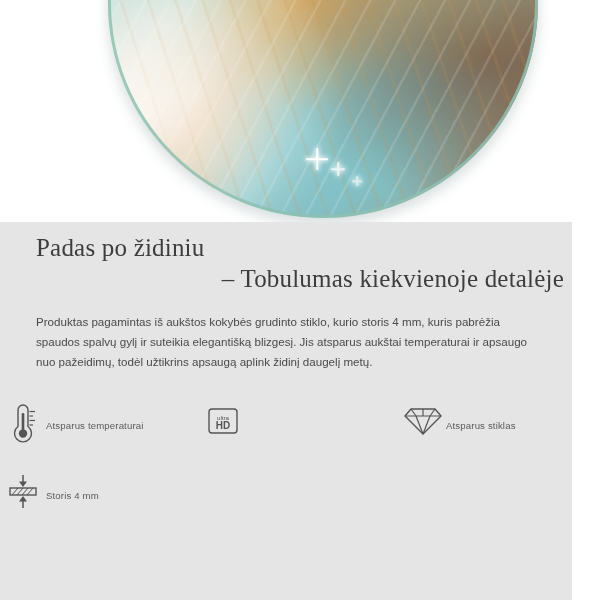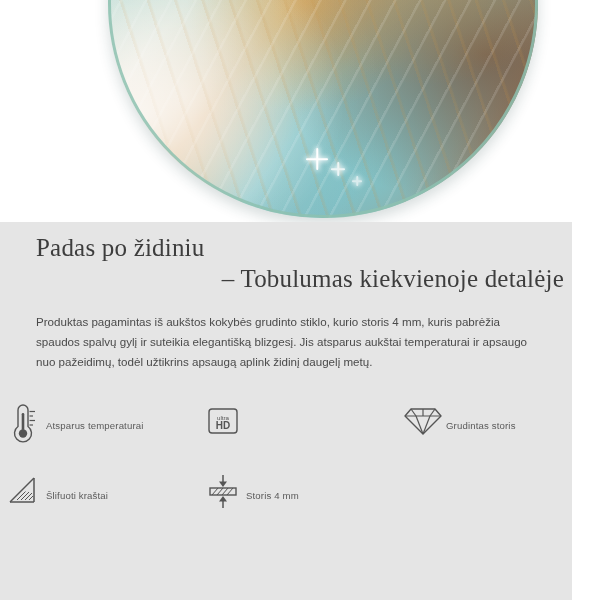--- a/index.html
+++ b/index.html
@@ -218,37 +218,23 @@
         <svg width="42" height="38" viewBox="0 0 42 38">
           <path d="M9 7 h24 l6 7 l-18 18 l-18 -18 z" fill="none" stroke="#555" stroke-width="1.4" stroke-linejoin="round"></path>
           <line x1="3" y1="14" x2="39" y2="14" stroke="#555" stroke-width="1.2"></line>
           <line x1="9" y1="7" x2="14" y2="14" stroke="#555" stroke-width="1.2"></line>
           <line x1="33" y1="7" x2="28" y2="14" stroke="#555" stroke-width="1.2"></line>
           <line x1="14" y1="14" x2="21" y2="32" stroke="#555" stroke-width="1.2"></line>
           <line x1="28" y1="14" x2="21" y2="32" stroke="#555" stroke-width="1.2"></line>
           <line x1="21" y1="7" x2="21" y2="14" stroke="#555" stroke-width="1.2"></line>
         </svg>
       </div>
-      <div class="feature-label">Grudintas storis</div>
-    </div>
-
-    <div class="feature">
-      <div class="feature-icon">
-        <svg width="40" height="40" viewBox="0 0 40 40">
-          <path d="M7 31 L31 7" stroke="#555" stroke-width="1.5" fill="none"></path>
-          <path d="M7 31 L31 31" stroke="#555" stroke-width="1.5" fill="none"></path>
-          <path d="M31 7 L31 31" stroke="#555" stroke-width="1.5" fill="none"></path>
-          <line x1="14" y1="29" x2="22.5" y2="20.5" stroke="#555" stroke-width="1"></line>
-          <line x1="18" y1="29" x2="26" y2="21" stroke="#555" stroke-width="1"></line>
-          <line x1="22" y1="29" x2="29" y2="22" stroke="#555" stroke-width="1"></line>
-          <line x1="26" y1="29" x2="30" y2="25" stroke="#555" stroke-width="1"></line>
-        </svg>
-      </div>
-      <div class="feature-label">Šlifuoti kraštai</div>
-    </div>
+      <div class="feature-label">Atsparus stiklas</div>
+    </div>
+
 
     <div class="feature">
       <div class="feature-icon">
         <svg width="40" height="42" viewBox="0 0 40 42">
           <line x1="20" y1="5" x2="20" y2="14" stroke="#555" stroke-width="1.5"></line>
           <polygon points="20,17 16,11.5 24,11.5" fill="#555"></polygon>
           <rect x="7" y="18" width="26" height="7" fill="none" stroke="#555" stroke-width="1.4"></rect>
           <line x1="9" y1="25" x2="15" y2="18" stroke="#555" stroke-width="1"></line>
           <line x1="14" y1="25" x2="20" y2="18" stroke="#555" stroke-width="1"></line>
           <line x1="19" y1="25" x2="25" y2="18" stroke="#555" stroke-width="1"></line>

